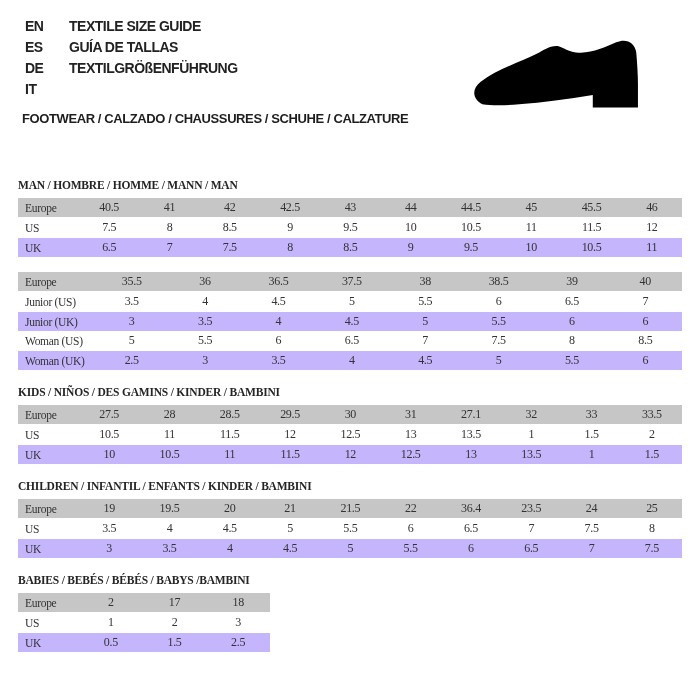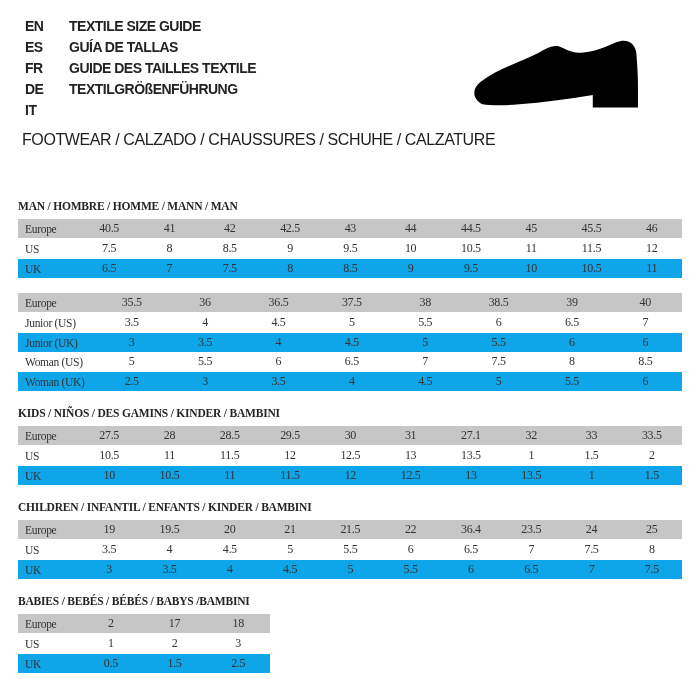--- a/index.html
+++ b/index.html
@@ -17,37 +17,37 @@
   .lang-code, .lang-label {
     font-weight: bold; font-size: 14px; letter-spacing: -0.5px; color: #222;
     white-space: nowrap;
   }
   .lang-code { width: 44px; flex: 0 0 44px; padding-left: 7px; }
   .shoe-wrap { position: absolute; top: 18px; right: 22px; width: 198px; height: 92px; }
   .shoe-wrap svg { width: 100%; height: 100%; display: block; }
 
   .category-title {
     margin-top: 10px;
-    font-weight: normal; font-size: 16px; letter-spacing: -0.4px; color: #1e1e1e;
+    font-weight: bold; font-size: 13px; letter-spacing: -0.4px; color: #1e1e1e;
     line-height: 18px; padding-left: 4px;
     white-space: nowrap;
   }
 
   
   .tables { margin-top: 50px; font-family: Liberation Serif, serif; }
   .size-section { margin-bottom: 15px; }
   .section-title {
     font-weight: bold; font-size: 11.5px; letter-spacing: -0.2px; color: #252525;
     line-height: 15px; margin: 0 0 5px 0; white-space: nowrap;
   }
   .size-table { width: 664px; }
   .section-babies .size-table { width: 252px; }
-  .t-row { display: flex; height: 19px; align-items: center; }
+  .t-row { display: flex; height: 19px; align-items: center; justify-content: flex-end; }
   .t-row.head { background: #c6c6c6; border-bottom: 1px solid #fff; }
-  .t-row.alt  { background: #0ea5e9; border-top: 1px solid #fff; }
+  .t-row.alt  { background: #c4b5fd; border-top: 1px solid #fff; }
   .label-cell {
     flex: 0 0 54px; width: 54px; padding-left: 7px;
     font-size: 11.5px; letter-spacing: -0.3px; color: #333; white-space: nowrap;
   }
   .section-junior-woman .label-cell { flex: 0 0 70px; width: 70px; }
   .value-cell {
     flex: 1 1 0; text-align: center;
     font-size: 12px; letter-spacing: -0.3px; color: #333;
   }
 </style>
@@ -58,24 +58,20 @@
 
   <div class="header">
     <div>
         <div class="lang-row">
           <span class="lang-code">EN</span>
           <span class="lang-label">TEXTILE SIZE GUIDE</span>
         </div>
         <div class="lang-row">
           <span class="lang-code">ES</span>
           <span class="lang-label">GUÍA DE TALLAS</span>
-        </div>
-        <div class="lang-row">
-          <span class="lang-code">FR</span>
-          <span class="lang-label">GUIDE DES TAILLES TEXTILE</span>
         </div>
         <div class="lang-row">
           <span class="lang-code">DE</span>
           <span class="lang-label">TEXTILGRÖßENFÜHRUNG</span>
         </div>
         <div class="lang-row">
           <span class="lang-code">IT</span>
         </div>
       </div>
     <div class="shoe-wrap">

